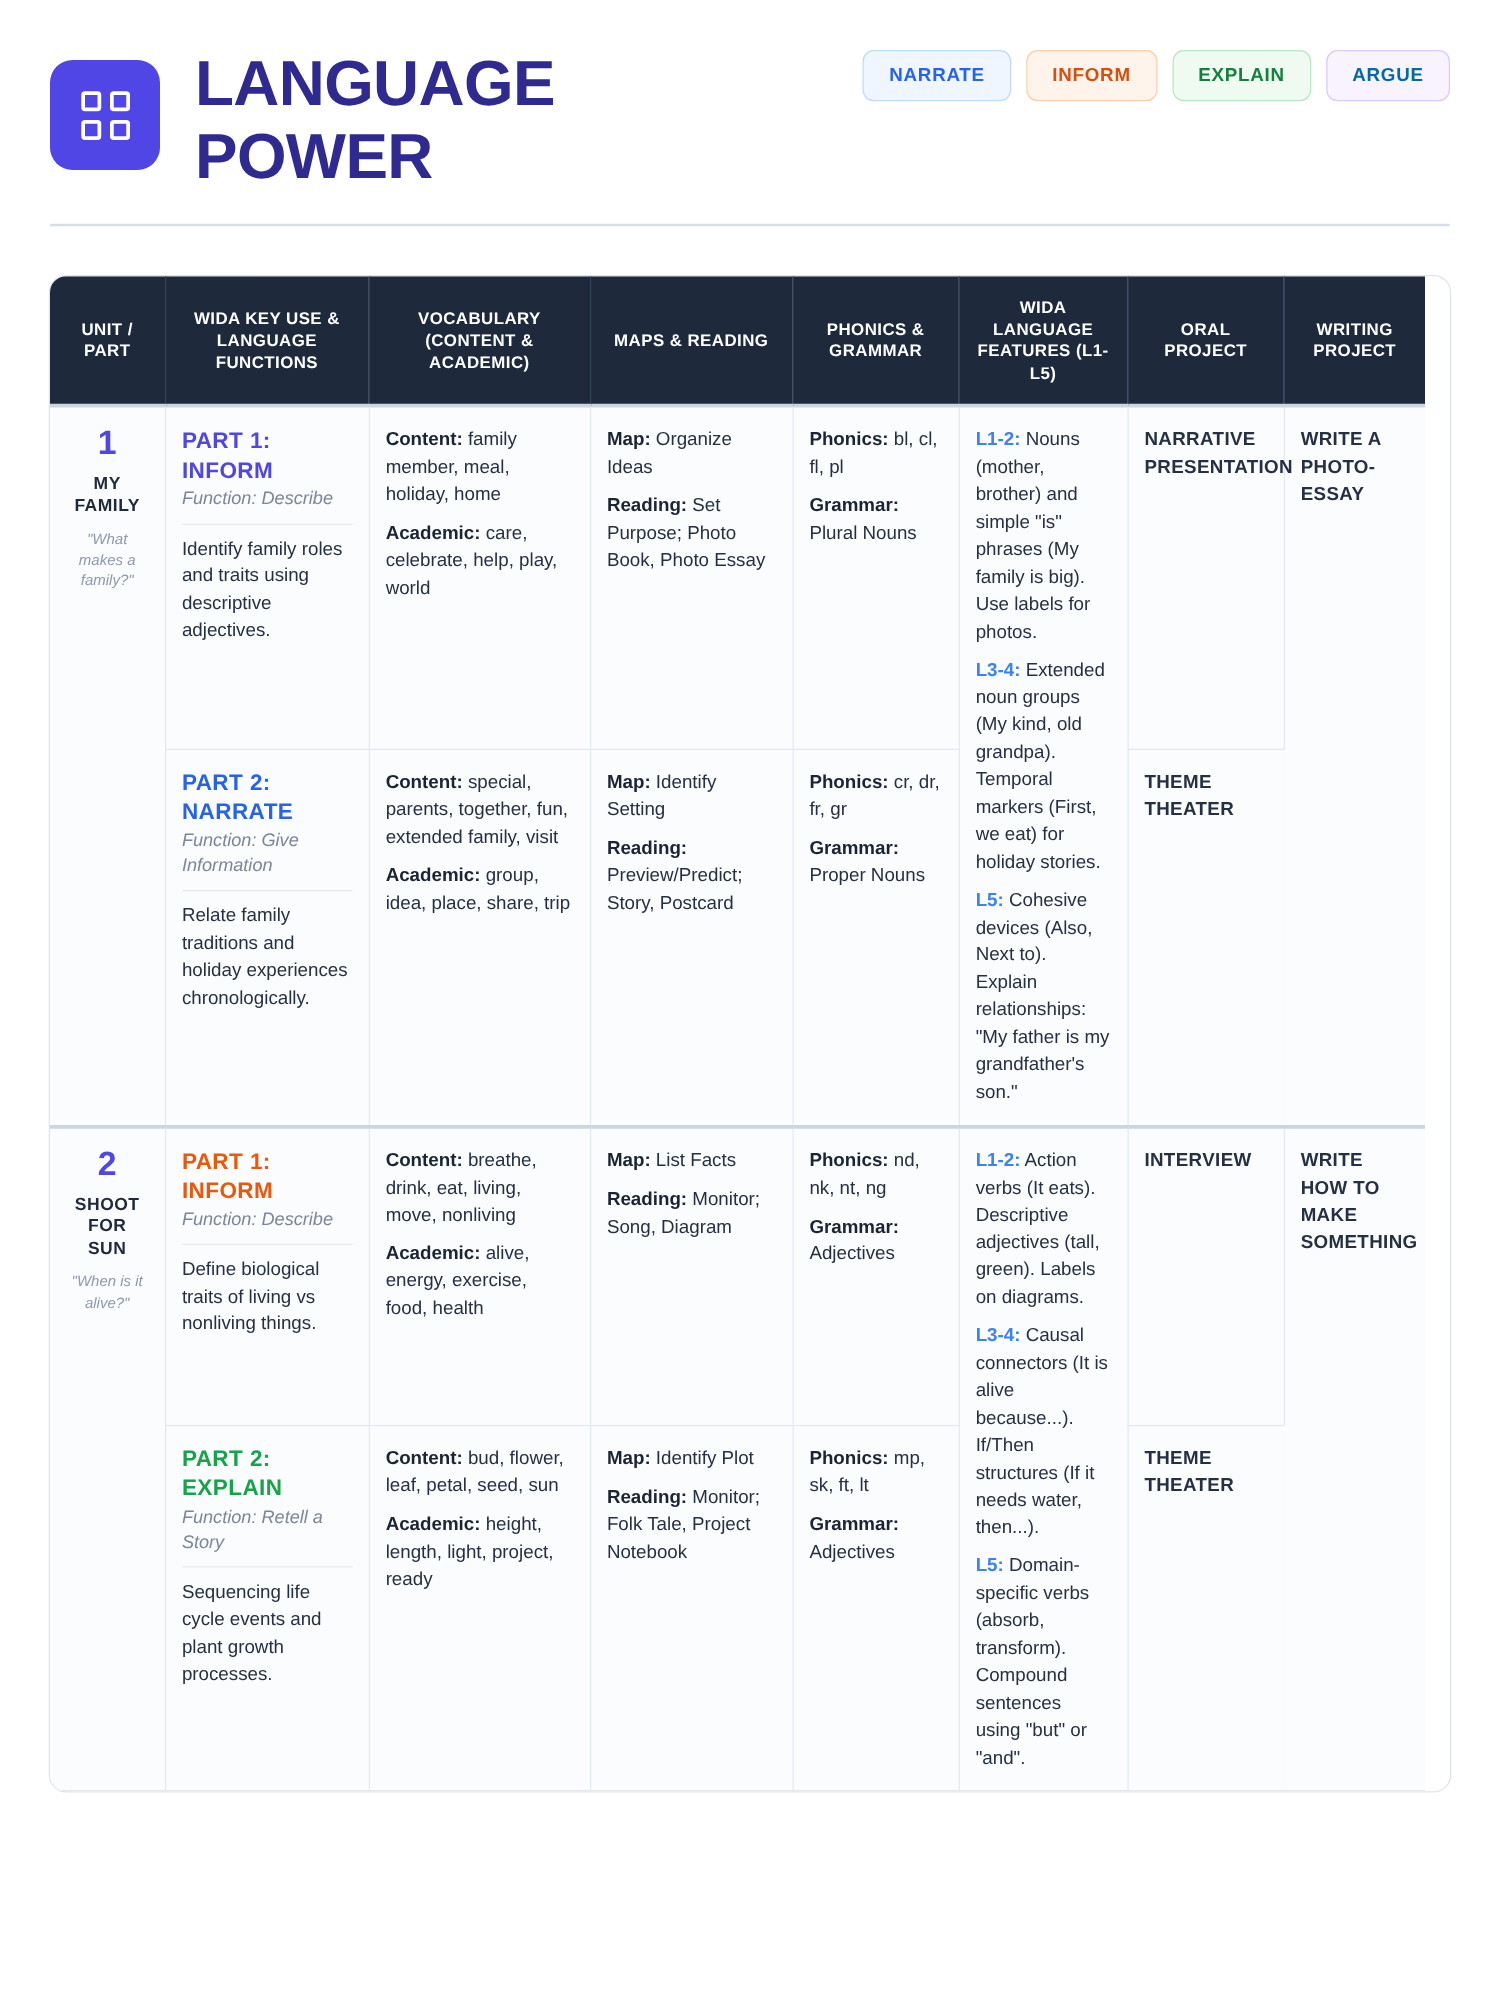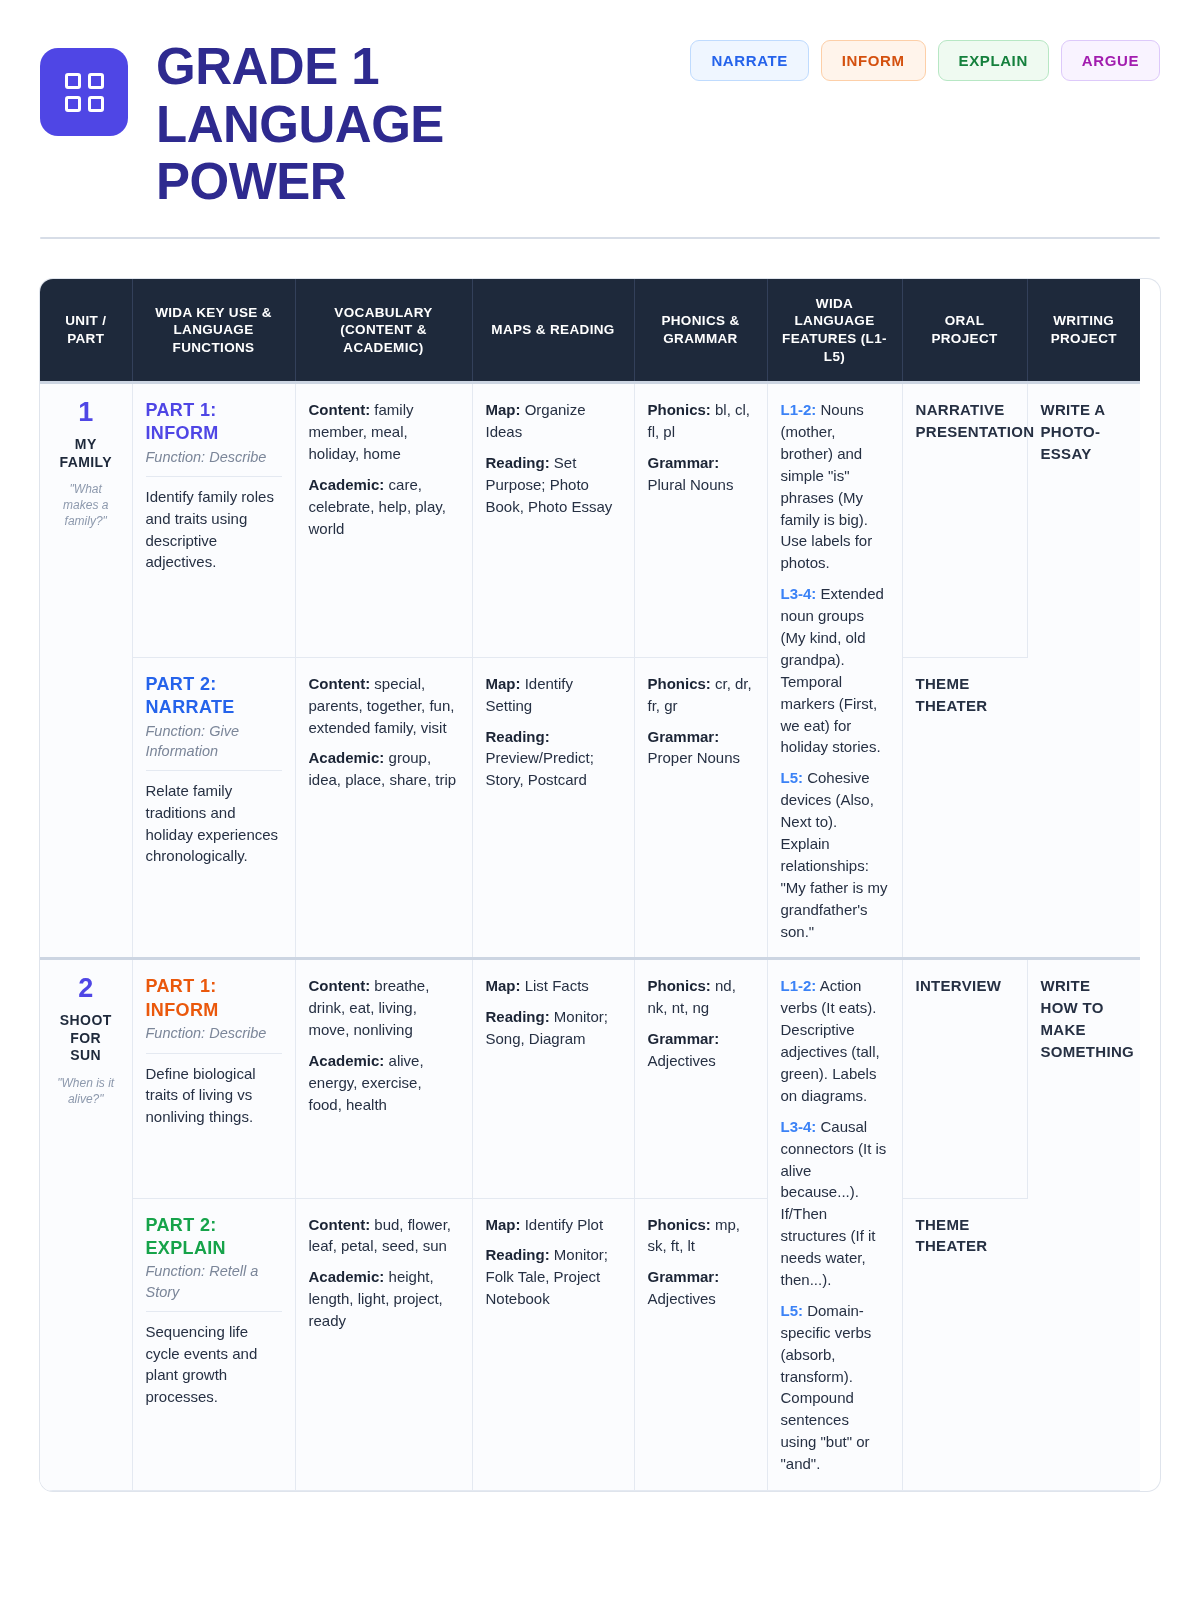--- a/index.html
+++ b/index.html
@@ -76,21 +76,21 @@
     border-radius: 9px;
     font-size: 15px;
     font-weight: 800;
     letter-spacing: 0.6px;
     border: 1.5px solid;
     white-space: nowrap;
   }
   .badge.narrate { color:#2563eb; background:#eff6ff; border-color:#bfdbfe; }
   .badge.inform  { color:#d4500f; background:#fff4eb; border-color:#fdcfa8; }
   .badge.explain { color:#15803d; background:#effaf1; border-color:#b7e7c4; }
-  .badge.argue   { color:#a21caf; background:#f9f3ff; border-color:#ddc9fa; }
+  .badge.argue   { color:#0369a1; background:#f9f3ff; border-color:#ddc9fa; }
 
   .rule {
     margin-top: 26px;
     height: 2px;
     background: #d7dde7;
     border-radius: 2px;
   }
 
   
   .table-wrap {
@@ -229,21 +229,20 @@
       <div class="logo-grid">
         <i></i>
         <i></i>
         <i></i>
         <i></i>
       </div>
     </div>
 
     <div class="title-block">
       <div class="title-main">
-        <span>GRADE 1</span>
         <span class="title-line2">LANGUAGE POWER</span>
       </div>
     </div>
 
     <div class="badges">
       <span class="badge narrate">NARRATE</span>
       <span class="badge inform">INFORM</span>
       <span class="badge explain">EXPLAIN</span>
       <span class="badge argue">ARGUE</span>
     </div>

